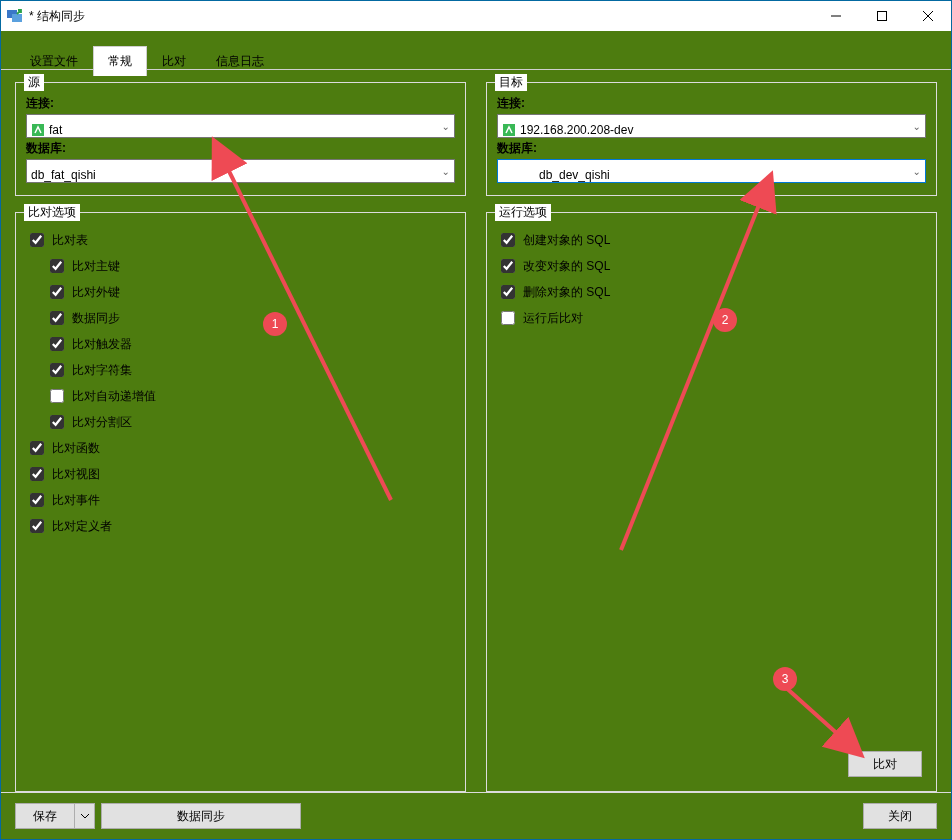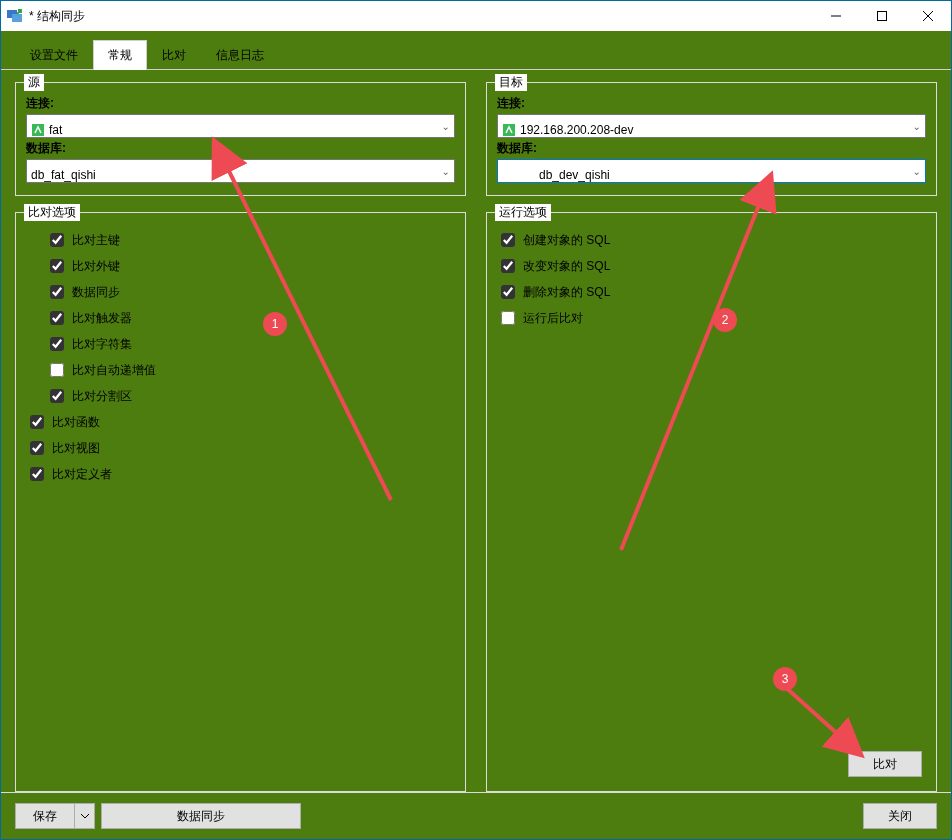--- a/index.html
+++ b/index.html
@@ -46,21 +46,21 @@
 .tabbar {
   display: flex;
   padding: 8px 14px 0 14px;
   border-bottom: 1px solid #cfcfcf;
 }
 .tab {
   padding: 6px 14px 6px 14px;
   border: 1px solid transparent;
   border-bottom: none;
   position: relative;
-  top: 1px;
+  top: 7px;
   background: transparent;
 }
 .tab.active {
   border-color: #cfcfcf;
   background: #fff;
 }
 .content {
   flex: 1;
   padding: 12px 14px 0 14px;
   display: flex;
@@ -268,20 +268,24 @@
           <span class="select-arrow">⌄</span>
         </div>
       </div>
     </div>
 
     <div class="option-panels">
 
       <div class="option-panel">
         <div class="fs-legend">比对选项</div>
         <div id="compare-options-list">
+            <div class="checkbox-row checkbox-indent-0">
+              <input type="checkbox" checked="" style="">
+              <span>比对表</span>
+            </div>
             <div class="checkbox-row checkbox-indent-1">
               <input type="checkbox" checked="" style="">
               <span>比对主键</span>
             </div>
             <div class="checkbox-row checkbox-indent-1">
               <input type="checkbox" checked="" style="">
               <span>比对外键</span>
             </div>
             <div class="checkbox-row checkbox-indent-1">
               <input type="checkbox" checked="" style="">
@@ -303,20 +307,24 @@
               <input type="checkbox" checked="" style="">
               <span>比对分割区</span>
             </div>
             <div class="checkbox-row checkbox-indent-0">
               <input type="checkbox" checked="" style="">
               <span>比对函数</span>
             </div>
             <div class="checkbox-row checkbox-indent-0">
               <input type="checkbox" checked="" style="">
               <span>比对视图</span>
+            </div>
+            <div class="checkbox-row checkbox-indent-0">
+              <input type="checkbox" checked="" style="">
+              <span>比对事件</span>
             </div>
             <div class="checkbox-row checkbox-indent-0">
               <input type="checkbox" checked="" style="">
               <span>比对定义者</span>
             </div>
           </div>
       </div>
 
       <div class="option-panel" style="display:flex;flex-direction:column;">
         <div class="fs-legend">运行选项</div>

